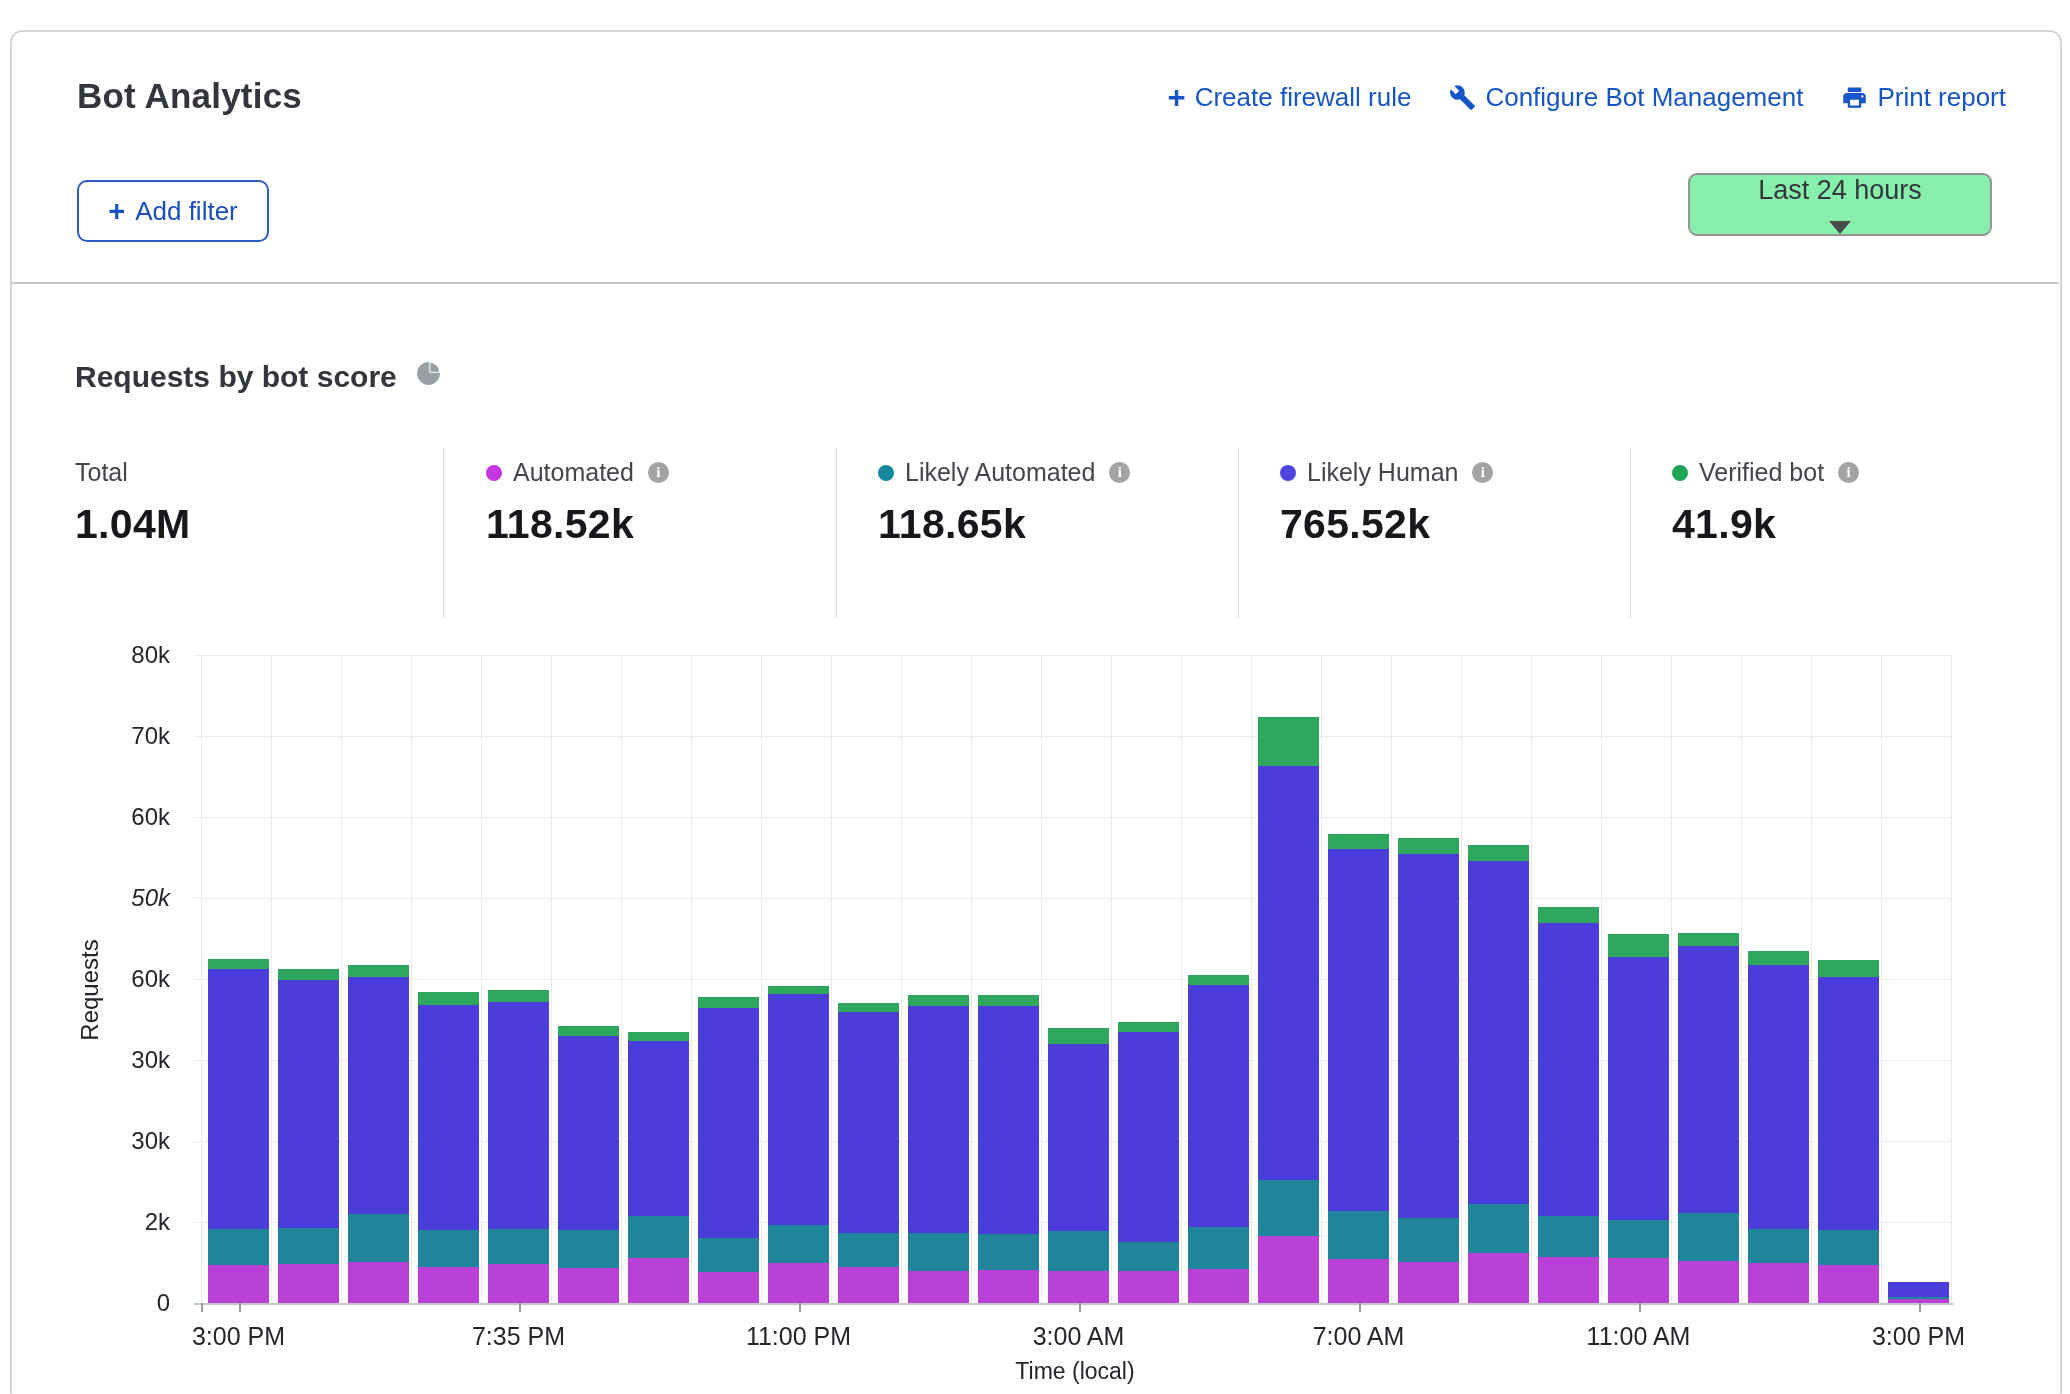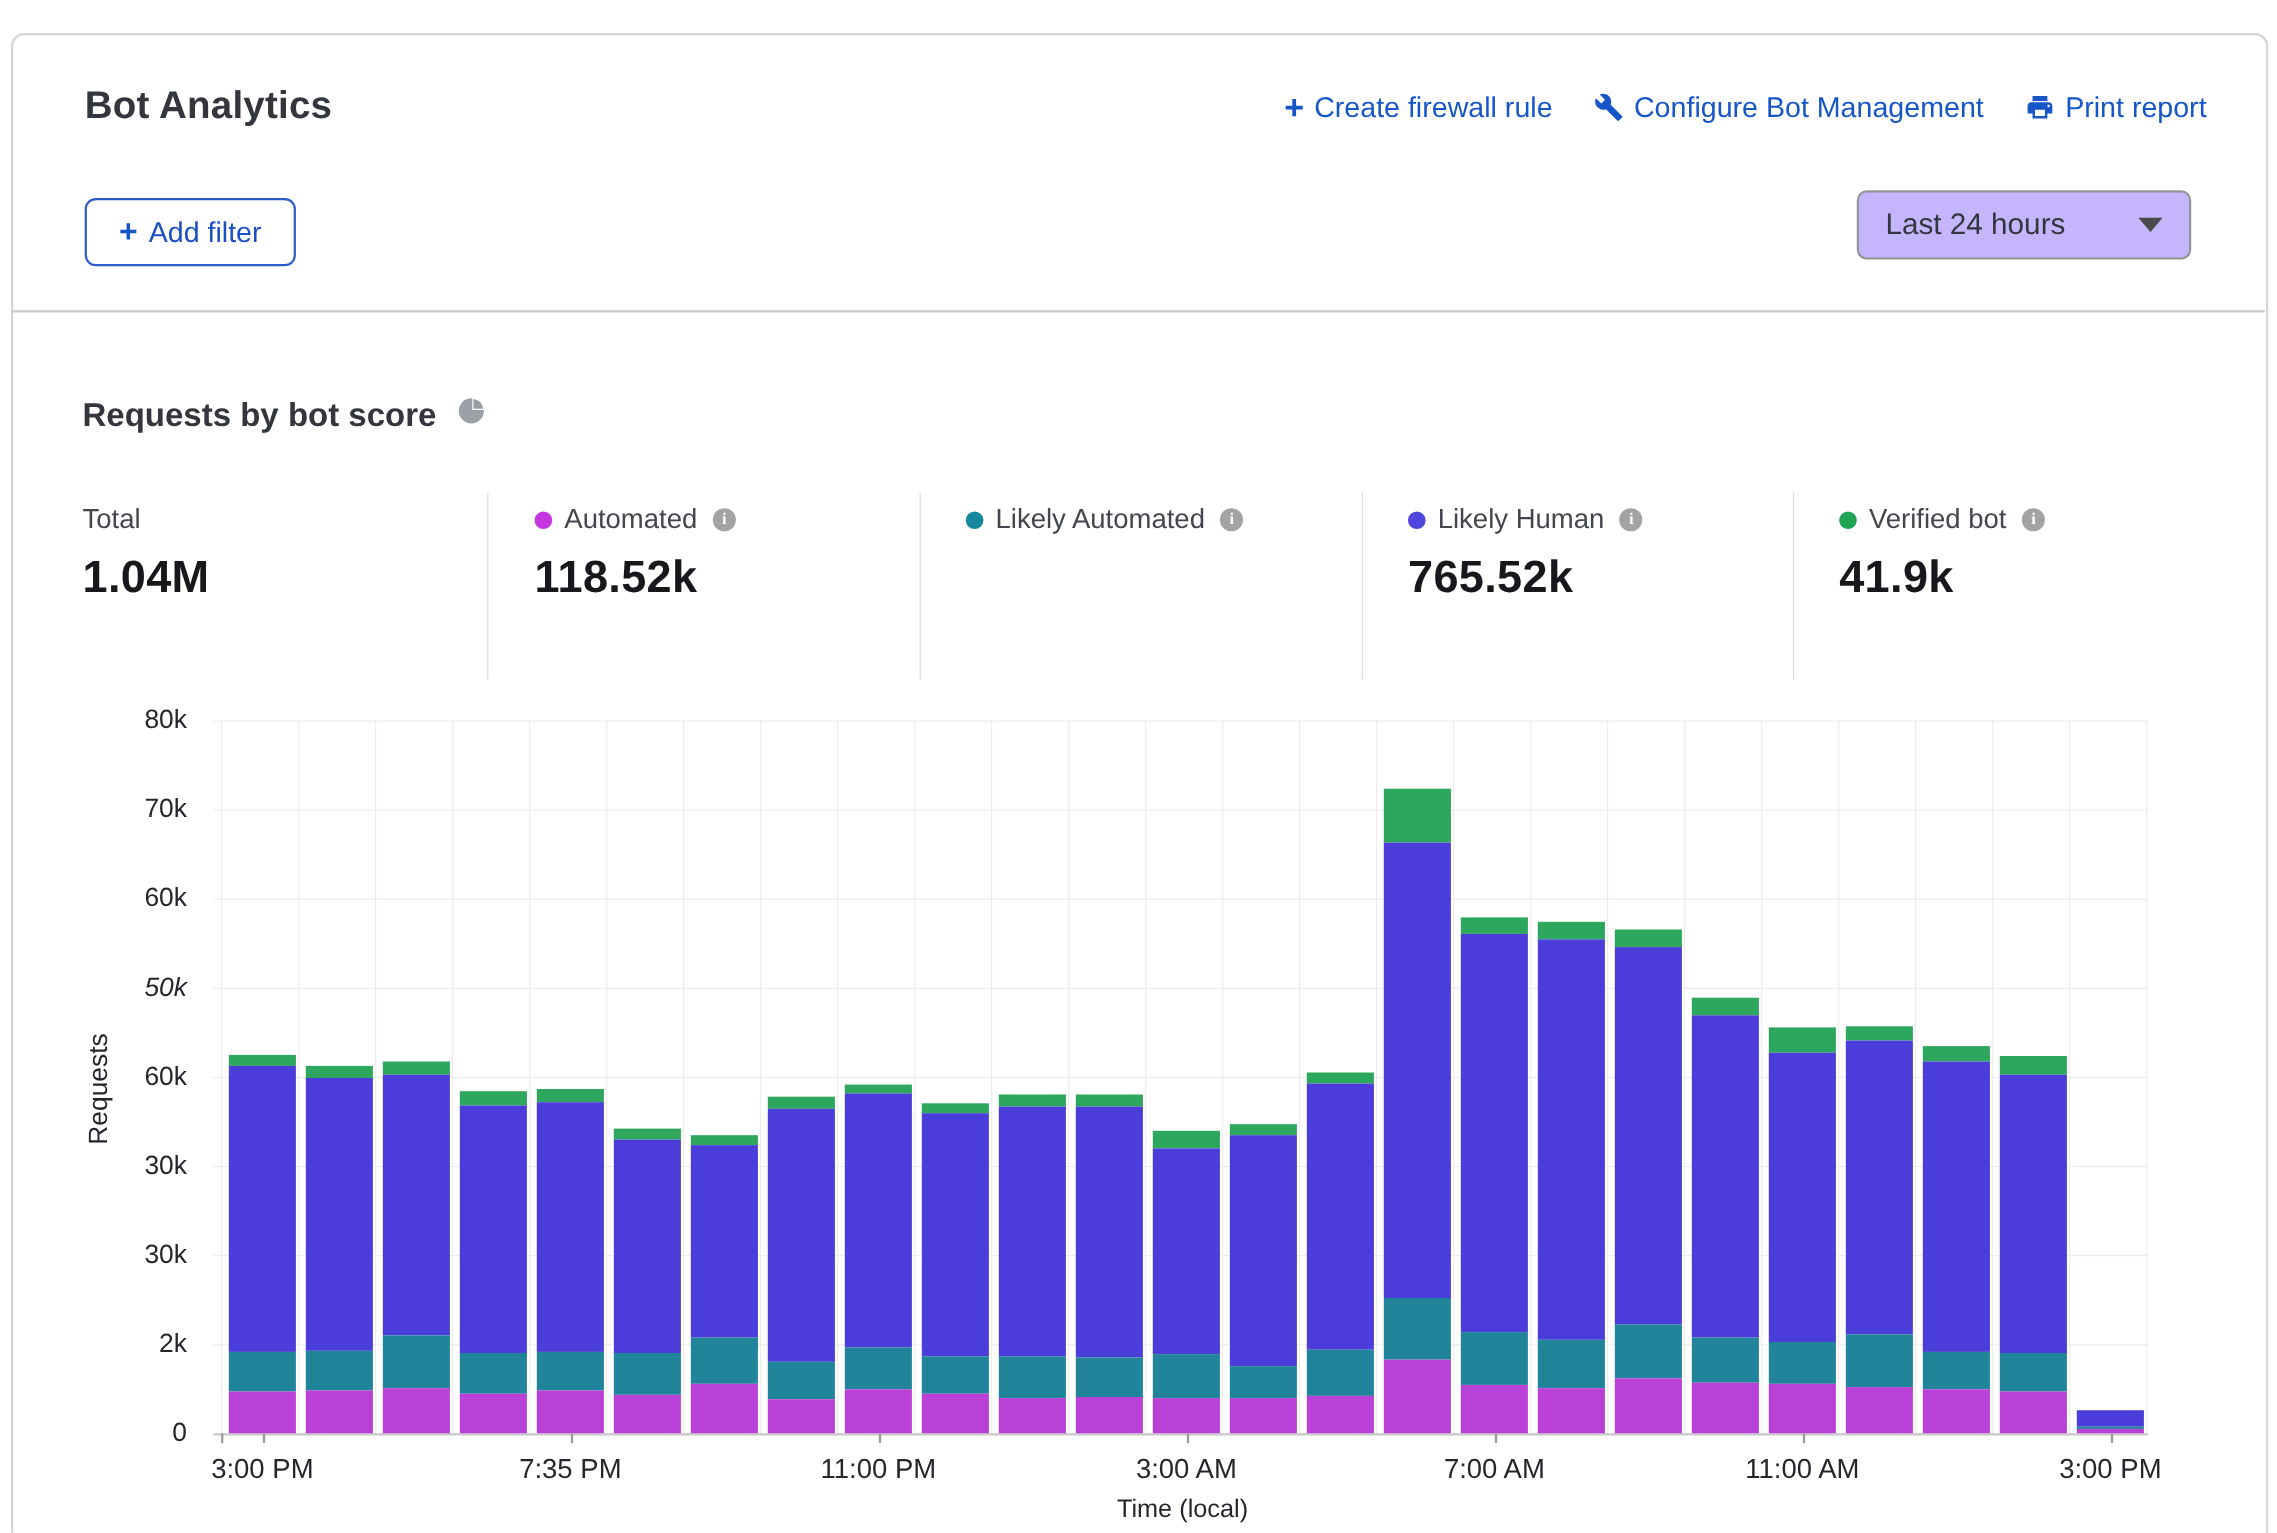--- a/index.html
+++ b/index.html
@@ -22,23 +22,23 @@
   .plus-glyph{font-size:31px;font-weight:600;line-height:26px;color:#1656c8;}
   .add-filter{
     left:77px;top:180px;width:192px;height:62px;box-sizing:border-box;
     border:2.5px solid #2b5cc8;border-radius:10px;background:#fff;
     display:flex;align-items:center;justify-content:center;gap:10px;
     color:#1a50c2;font-size:26px;cursor:pointer;
   }
   .add-filter .plus-glyph{font-size:29px;}
   .time-select{
     left:1688px;top:173px;width:304px;height:63px;box-sizing:border-box;
-    border:2px solid #949494;border-radius:9px;background:#c4b5fd;
-    display:flex;align-items:center;padding:0 24px;gap:12px;
-    font-size:27px;color:#33363c;cursor:pointer;
+    border:2px solid #949494;border-radius:9px;background:#86efac;
+    display:flex;align-items:center;padding:0 14px;gap:12px;
+    font-size:27px;color:#33363c;cursor:pointer;flex-direction:column;
   }
   .time-select .label{flex:1;}
   .caret{width:0;height:0;border-left:11px solid transparent;border-right:11px solid transparent;border-top:13px solid #4a4a4a;}
   .section-title{left:75px;top:360px;font-size:30px;font-weight:700;color:#33363c;display:flex;align-items:center;gap:18px;}
   .stat-col{top:458px;}
   .stat-head{display:flex;align-items:center;gap:11px;font-size:25px;color:#43464d;}
   .dot{width:16px;height:16px;border-radius:50%;}
   .info-icon{
     width:21px;height:21px;border-radius:50%;background:#a3a3a3;color:#fff;
     font-size:15px;font-weight:700;display:flex;align-items:center;justify-content:center;
@@ -128,20 +128,21 @@
   </div>
   <div class="stat-value">118.52k</div>
 </div>
 <div class="abs stat-divider" style="left:836px"></div>
 <div class="abs stat-col" style="left:878px">
   <div class="stat-head">
     <span class="dot" style="background: rgb(21, 135, 158);"></span>
     <span>Likely Automated</span>
     <span class="info-icon">i</span>
   </div>
+  <div class="stat-value">118.65k</div>
 </div>
 <div class="abs stat-divider" style="left:1238px"></div>
 <div class="abs stat-col" style="left:1280px">
   <div class="stat-head">
     <span class="dot" style="background: rgb(79, 70, 224);"></span>
     <span>Likely Human</span>
     <span class="info-icon">i</span>
   </div>
   <div class="stat-value">765.52k</div>
 </div>

